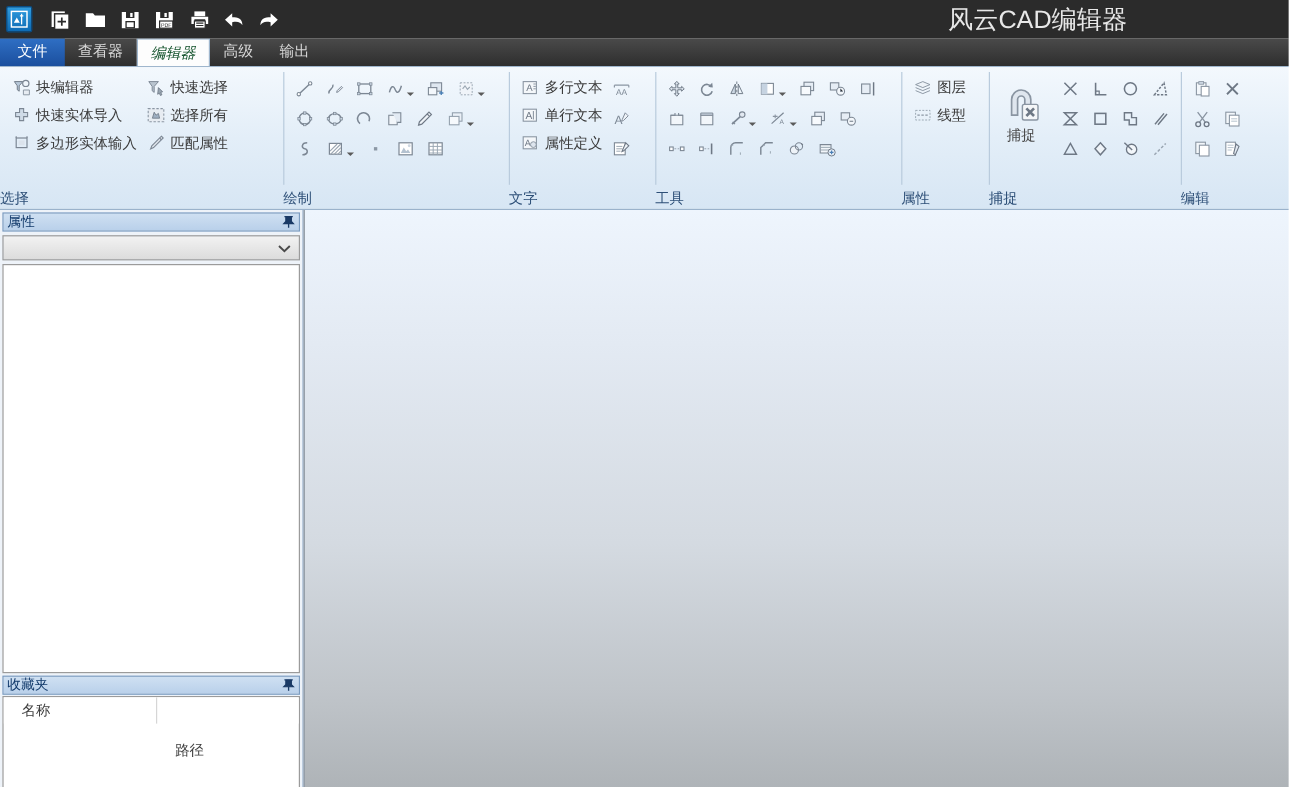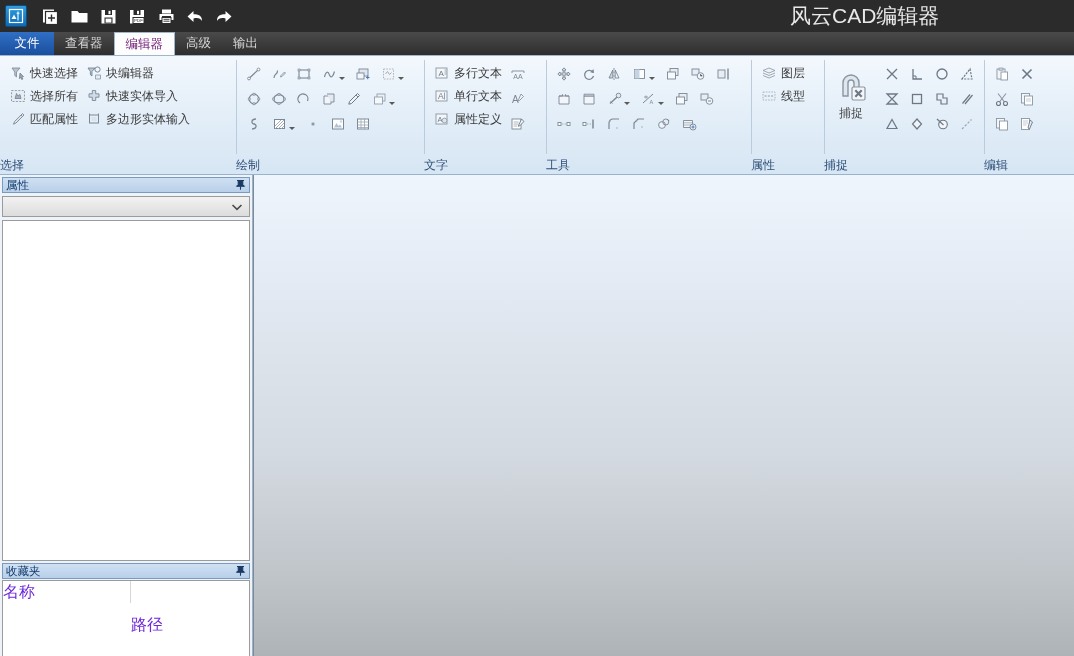--- a/index.html
+++ b/index.html
@@ -54,24 +54,25 @@
     cursor: pointer; white-space: nowrap;
   }
   .tab.file {
     background: linear-gradient(#2f6fc4, #1b4f9e);
     color: #ffffff;
     min-width: 54px;
     font-family: Liberation Mono, monospace;
   }
   .tab.selected {
     background: #fdfdfd;
-    color: #701a75;
+    color: #14532d;
     border-left: 1px solid #9fb6cd;
     border-right: 1px solid #9fb6cd;
     border-top: 1px solid #9fb6cd;
+    font-style: italic;
   }
 
   
   .ribbon {
     height: 119px; width: 100%;
     background: linear-gradient(#f3f8fd 0%, #e3eef8 50%, #d7e6f4 100%);
     border-bottom: 1px solid #9ab2cb;
     display: flex; align-items: stretch;
     position: relative;
   }
@@ -169,22 +170,22 @@
   }
 
   .fav-grid {
     flex: 1; margin: 1px 2px 2px 2px;
     background: #ffffff; border: 1px solid #9b9b9b;
     display: flex; flex-direction: column; overflow: hidden;
   }
   .fav-head { display: flex; height: 22px; background: #ffffff; }
   .fav-col {
     display: flex; align-items: center;
-    font-size: 16px; color: #6d28d9;
-    padding-left: 0;
+    font-size: 12px; color: #404040;
+    padding-left: 15px;
     border-right: 1px solid #d6d6d6;
   }
   .fav-col.c1 { width: 128px; }
   .fav-col.c2 { flex: 1; border-right: none; margin-top: 44px; }
   .fav-rows { flex: 1; }
 
   .canvas {
     flex: 1;
     background: linear-gradient(180deg, #eef5fd 0%, #e3eaf3 22%, #d4dae1 55%, #bfc4c9 80%, #a9aeb2 100%);
     border-left: 1px solid #7f8a96;
@@ -265,49 +266,20 @@
 </div>
 
 <div class="ribbon">
 
   <div class="rgroup" style="width:236px">
     <div class="rgroup-body">
       <div class="lblcol">
         <div class="lblbtn">
           <span class="ico">
             <svg width="16" height="16" viewBox="0 0 16 16">
-              <path d="M2 3 L10 3 L6.5 7 L6.5 12 L4.8 10.6 L4.8 7 Z" fill="#b9c4cf" stroke="#7c8794" stroke-width="0.8"></path>
-              <path d="M10 8 l3.5 3.5 l-1.6 0.5 l1 2 l-1.2 0.6 l-1-2 l-1.3 1 Z" fill="#9aa6b2" stroke="#6e7885" stroke-width="0.7"></path>
-            </svg>
-          </span>
-          <span>快速选择</span>
-        </div>
-        <div class="lblbtn">
-          <span class="ico">
-            <svg width="16" height="16" viewBox="0 0 16 16">
-              <rect x="1.5" y="2.5" width="13" height="11" fill="#e7ecf2" stroke="#8a95a2" stroke-width="0.9" stroke-dasharray="2 1.4"></rect>
-              <path d="M5 10.5 L6.5 5.5 L8 8 L10 6.5 L11 10.5 Z" fill="#9fb0c2" stroke="#6e7885" stroke-width="0.7"></path>
-            </svg>
-          </span>
-          <span>选择所有</span>
-        </div>
-        <div class="lblbtn">
-          <span class="ico">
-            <svg width="16" height="16" viewBox="0 0 16 16">
-              <path d="M12.5 2.5 L14 4 L6 12 L3.5 13.2 L4.5 10.6 Z" fill="#dfe5ec" stroke="#7c8794" stroke-width="0.9"></path>
-              <path d="M11 4 L12.5 5.5" stroke="#7c8794" stroke-width="0.9"></path>
-            </svg>
-          </span>
-          <span>匹配属性</span>
-        </div>
-      </div>
-      <div class="lblcol">
-        <div class="lblbtn">
-          <span class="ico">
-            <svg width="16" height="16" viewBox="0 0 16 16">
               <path d="M2 3 L9 3 L6 6.5 L6 11 L4.4 9.8 L4.4 6.5 Z" fill="#b7c8da" stroke="#6e7885" stroke-width="0.8"></path>
               <circle cx="11.5" cy="4.5" r="2.6" fill="none" stroke="#7c8794" stroke-width="1"></circle>
               <path d="M9.5 10 h5 v4 h-5 Z" fill="#e7ecf2" stroke="#8a95a2" stroke-width="0.8"></path>
             </svg>
           </span>
           <span>块编辑器</span>
         </div>
         <div class="lblbtn">
           <span class="ico">
             <svg width="16" height="16" viewBox="0 0 16 16">
@@ -318,20 +290,49 @@
         </div>
         <div class="lblbtn">
           <span class="ico">
             <svg width="16" height="16" viewBox="0 0 16 16">
               <rect x="3.5" y="4" width="9" height="8" fill="none" stroke="#7c8794" stroke-width="1"></rect>
               <path d="M3.5 4 v-1.5 M12.5 4 v-1.5" stroke="#7c8794" stroke-width="1"></path>
               <rect x="5.5" y="6" width="5" height="4" fill="#dbe3ec"></rect>
             </svg>
           </span>
           <span>多边形实体输入</span>
+        </div>
+      </div>
+      <div class="lblcol">
+        <div class="lblbtn">
+          <span class="ico">
+            <svg width="16" height="16" viewBox="0 0 16 16">
+              <path d="M2 3 L10 3 L6.5 7 L6.5 12 L4.8 10.6 L4.8 7 Z" fill="#b9c4cf" stroke="#7c8794" stroke-width="0.8"></path>
+              <path d="M10 8 l3.5 3.5 l-1.6 0.5 l1 2 l-1.2 0.6 l-1-2 l-1.3 1 Z" fill="#9aa6b2" stroke="#6e7885" stroke-width="0.7"></path>
+            </svg>
+          </span>
+          <span>快速选择</span>
+        </div>
+        <div class="lblbtn">
+          <span class="ico">
+            <svg width="16" height="16" viewBox="0 0 16 16">
+              <rect x="1.5" y="2.5" width="13" height="11" fill="#e7ecf2" stroke="#8a95a2" stroke-width="0.9" stroke-dasharray="2 1.4"></rect>
+              <path d="M5 10.5 L6.5 5.5 L8 8 L10 6.5 L11 10.5 Z" fill="#9fb0c2" stroke="#6e7885" stroke-width="0.7"></path>
+            </svg>
+          </span>
+          <span>选择所有</span>
+        </div>
+        <div class="lblbtn">
+          <span class="ico">
+            <svg width="16" height="16" viewBox="0 0 16 16">
+              <path d="M12.5 2.5 L14 4 L6 12 L3.5 13.2 L4.5 10.6 Z" fill="#dfe5ec" stroke="#7c8794" stroke-width="0.9"></path>
+              <path d="M11 4 L12.5 5.5" stroke="#7c8794" stroke-width="0.9"></path>
+            </svg>
+          </span>
+          <span>匹配属性</span>
         </div>
       </div>
     </div>
     <div class="rgroup-label">选择</div>
   </div>
 
   <div class="rgroup" style="width:188px">
     <div class="rgroup-body">
       <div class="igrid">
         <div class="irow">

